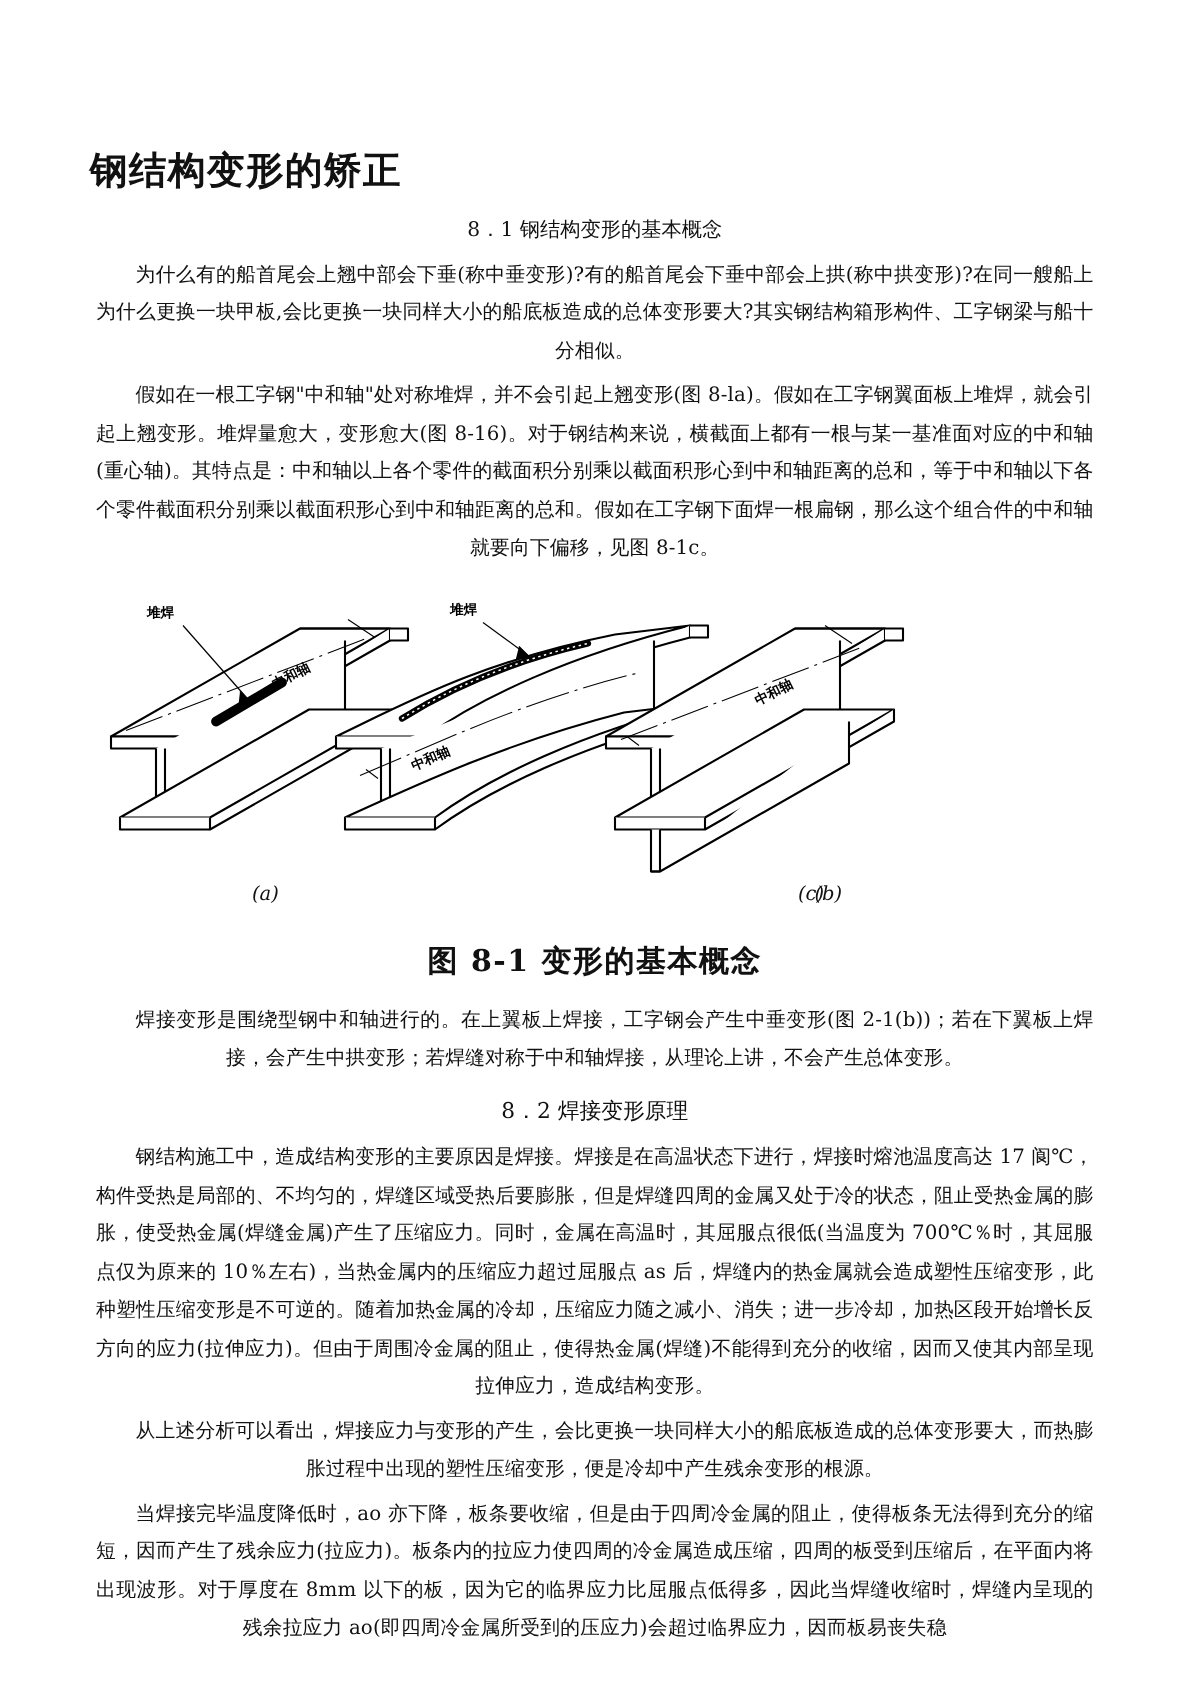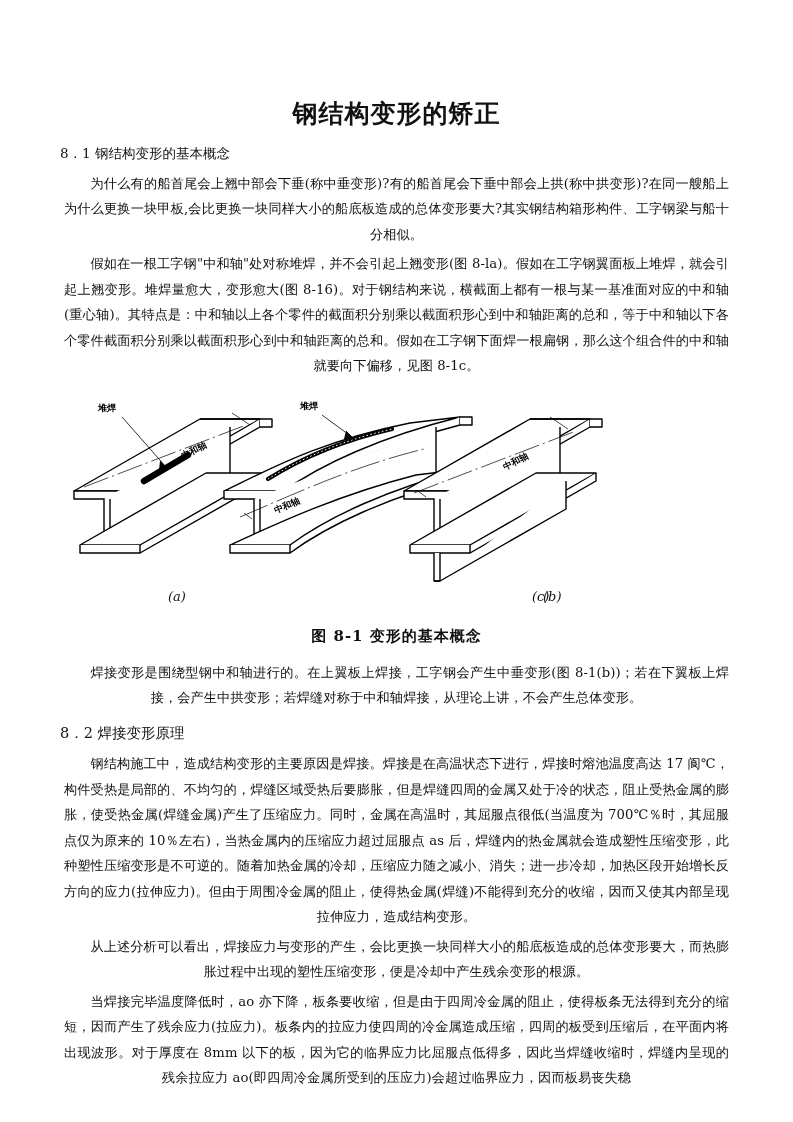--- a/index.html
+++ b/index.html
@@ -16,31 +16,30 @@
     overflow: hidden;
   }
   .page {
     position: relative;
     width: 793px;
     height: 1122px;
     box-sizing: border-box;
     padding: 0 60px;
   }
   .doc-title {
-    text-align: center;
     font-size: 25px;
     font-weight: bold;
     letter-spacing: 1px;
     margin: 0;
     padding-top: 98px;
     line-height: 1.25;
     font-family: "DejaVu Serif", "Liberation Serif", serif;
   }
   .section-heading {
-    text-align: left;
+    text-align: center;
     font-size: 13.5px;
     font-weight: normal;
     margin: 0;
     padding-top: 14px;
     padding-bottom: 3px;
     line-height: 1.5;
   }
   .section-heading.h82 {
     padding-top: 8px;
     font-size: 14.5px;
@@ -49,21 +48,21 @@
     margin: 4px;
     font-size: 13.2px;
     line-height: 25.5px;
     text-align: justify;
     text-align-last: center;
     text-indent: 2em;
     letter-spacing: 0.1px;
   }
   .fig-caption {
     text-align: center;
-    font-size: 15px;
+    font-size: 20px;
     font-weight: bold;
     margin: 0;
     padding-top: 16px;
     padding-bottom: 10px;
     letter-spacing: 1px;
   }
   .figure-wrap {
     position: relative;
     width: 673px;
     height: 200px;
@@ -205,21 +204,21 @@
   </div>
 
   <div class="fig-labels">
     <span class="fig-label a">(a)</span>
     <span class="fig-label b">(b)</span>
     <span class="fig-label c">(c)</span>
   </div>
 
   <div class="fig-caption">图 8-1    变形的基本概念</div>
 
-  <p class="body">焊接变形是围绕型钢中和轴进行的。在上翼板上焊接，工字钢会产生中垂变形(图 8-1(b))；若在下翼板上焊接，会产生中拱变形；若焊缝对称于中和轴焊接，从理论上讲，不会产生总体变形。</p>
+  <p class="body">焊接变形是围绕型钢中和轴进行的。在上翼板上焊接，工字钢会产生中垂变形(图 2-1(b))；若在下翼板上焊接，会产生中拱变形；若焊缝对称于中和轴焊接，从理论上讲，不会产生总体变形。</p>
 
   <div class="section-heading h82">8．2 焊接变形原理</div>
 
   <p class="body">钢结构施工中，造成结构变形的主要原因是焊接。焊接是在高温状态下进行，焊接时熔池温度高达 17 阆℃，构件受热是局部的、不均匀的，焊缝区域受热后要膨胀，但是焊缝四周的金属又处于冷的状态，阻止受热金属的膨胀，使受热金属(焊缝金属)产生了压缩应力。同时，金属在高温时，其屈服点很低(当温度为 700℃％时，其屈服点仅为原来的 10％左右)，当热金属内的压缩应力超过屈服点 as 后，焊缝内的热金属就会造成塑性压缩变形，此种塑性压缩变形是不可逆的。随着加热金属的冷却，压缩应力随之减小、消失；进一步冷却，加热区段开始增长反方向的应力(拉伸应力)。但由于周围冷金属的阻止，使得热金属(焊缝)不能得到充分的收缩，因而又使其内部呈现拉伸应力，造成结构变形。</p>
 
   <p class="body">从上述分析可以看出，焊接应力与变形的产生，会比更换一块同样大小的船底板造成的总体变形要大，而热膨胀过程中出现的塑性压缩变形，便是冷却中产生残余变形的根源。</p>
 
 
   <p class="body">当焊接完毕温度降低时，ao 亦下降，板条要收缩，但是由于四周冷金属的阻止，使得板条无法得到充分的缩短，因而产生了残余应力(拉应力)。板条内的拉应力使四周的冷金属造成压缩，四周的板受到压缩后，在平面内将出现波形。对于厚度在 8mm 以下的板，因为它的临界应力比屈服点低得多，因此当焊缝收缩时，焊缝内呈现的残余拉应力 ao(即四周冷金属所受到的压应力)会超过临界应力，因而板易丧失稳</p>
 

